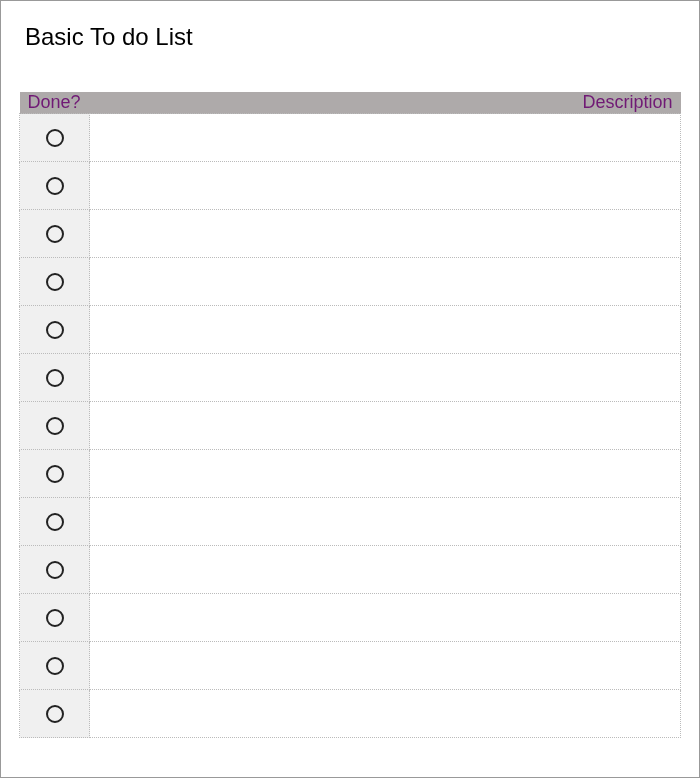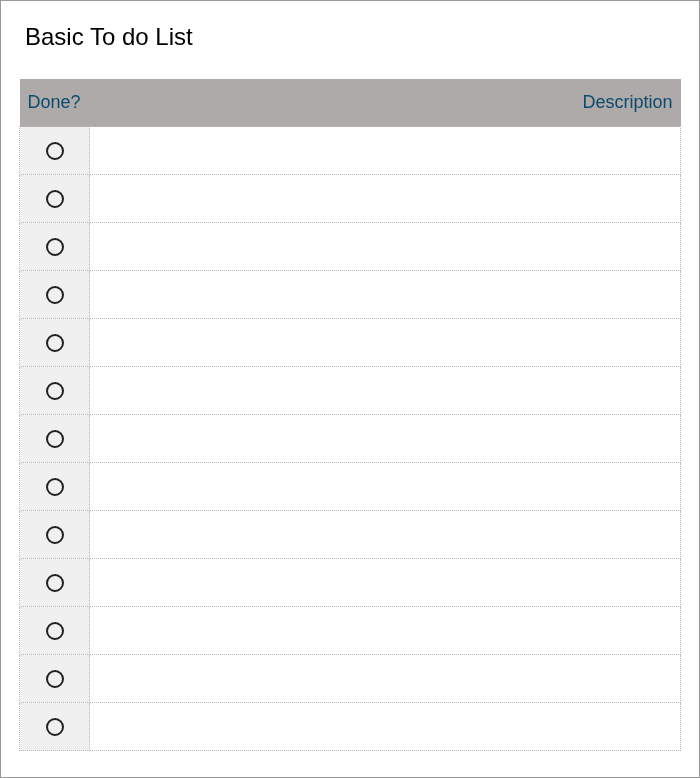--- a/index.html
+++ b/index.html
@@ -17,36 +17,36 @@
       width: 700px;
       height: 778px;
       border: 1px solid #999;
       padding: 18px 18px 18px 18px;
       position: relative;
     }
     .page-title {
       font-size: 24px;
       font-weight: normal;
       color: #000;
-      margin-bottom: 28px;
+      margin-bottom: 41px;
       margin-top: 4px;
       margin-left: 6px;
     }
     .todo-table {
       width: 100%;
       border-collapse: collapse;
       table-layout: fixed;
     }
     .todo-table thead th {
       background: #AEAAAA;
-      color: #0c4a6e;
+      color: #701a75;
       font-weight: normal;
       font-size: 18px;
       text-align: left;
-      padding: 13px 8px;
+      padding: 0 8px;
       border: none;
     }
     .todo-table thead th.col-done {
       width: 70px;
       text-align: left;
     }
     .todo-table thead th.col-desc {
       text-align: right;
     }
     .todo-table tbody td {

